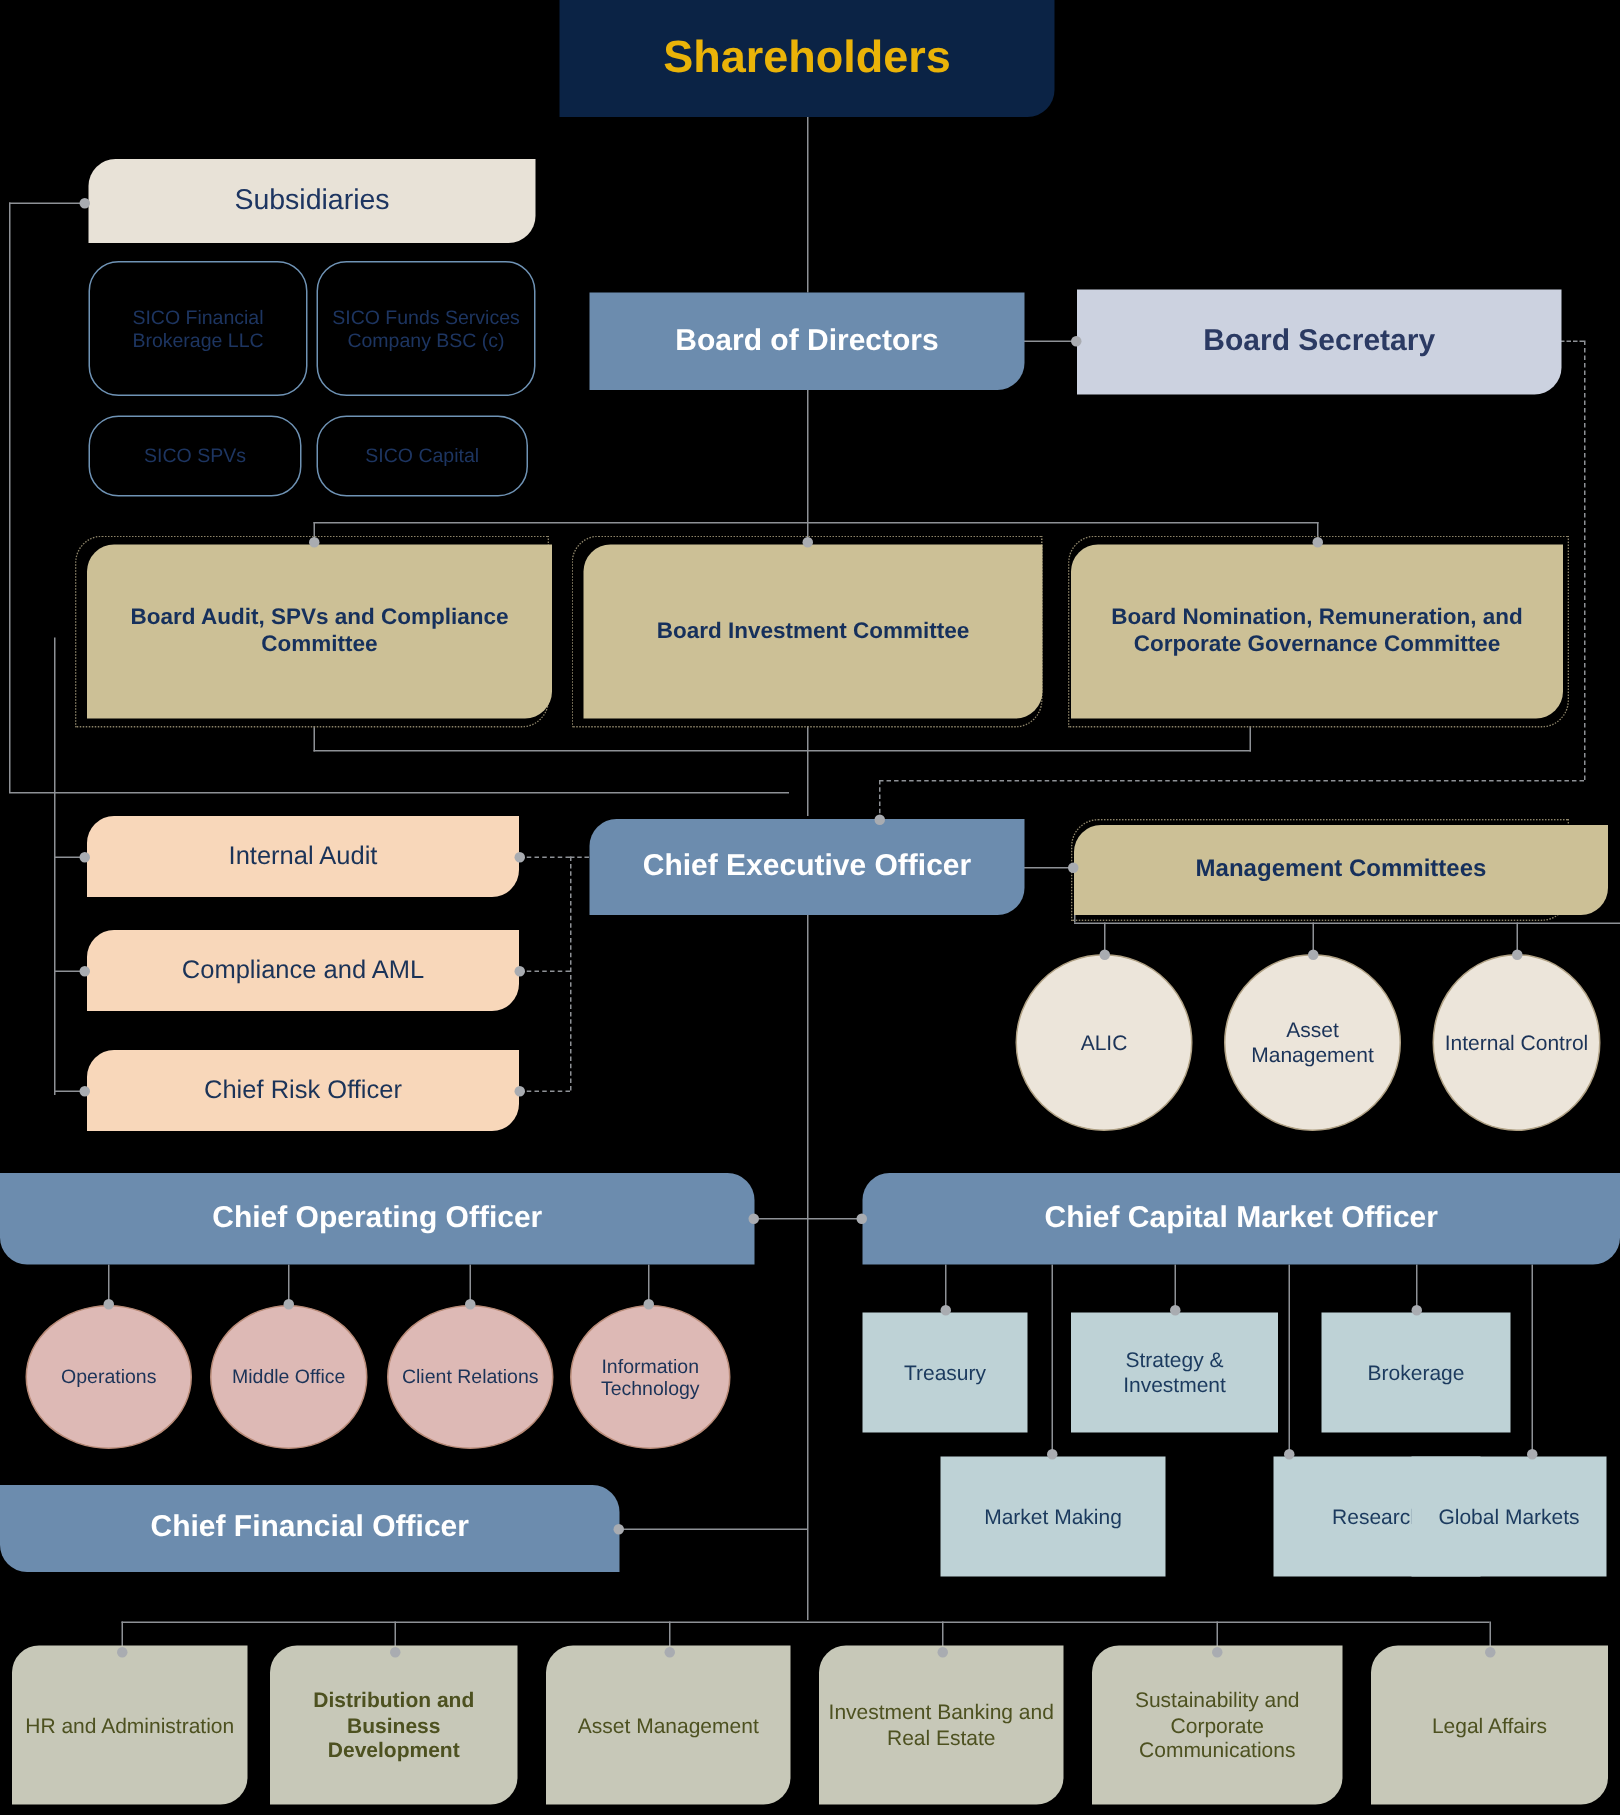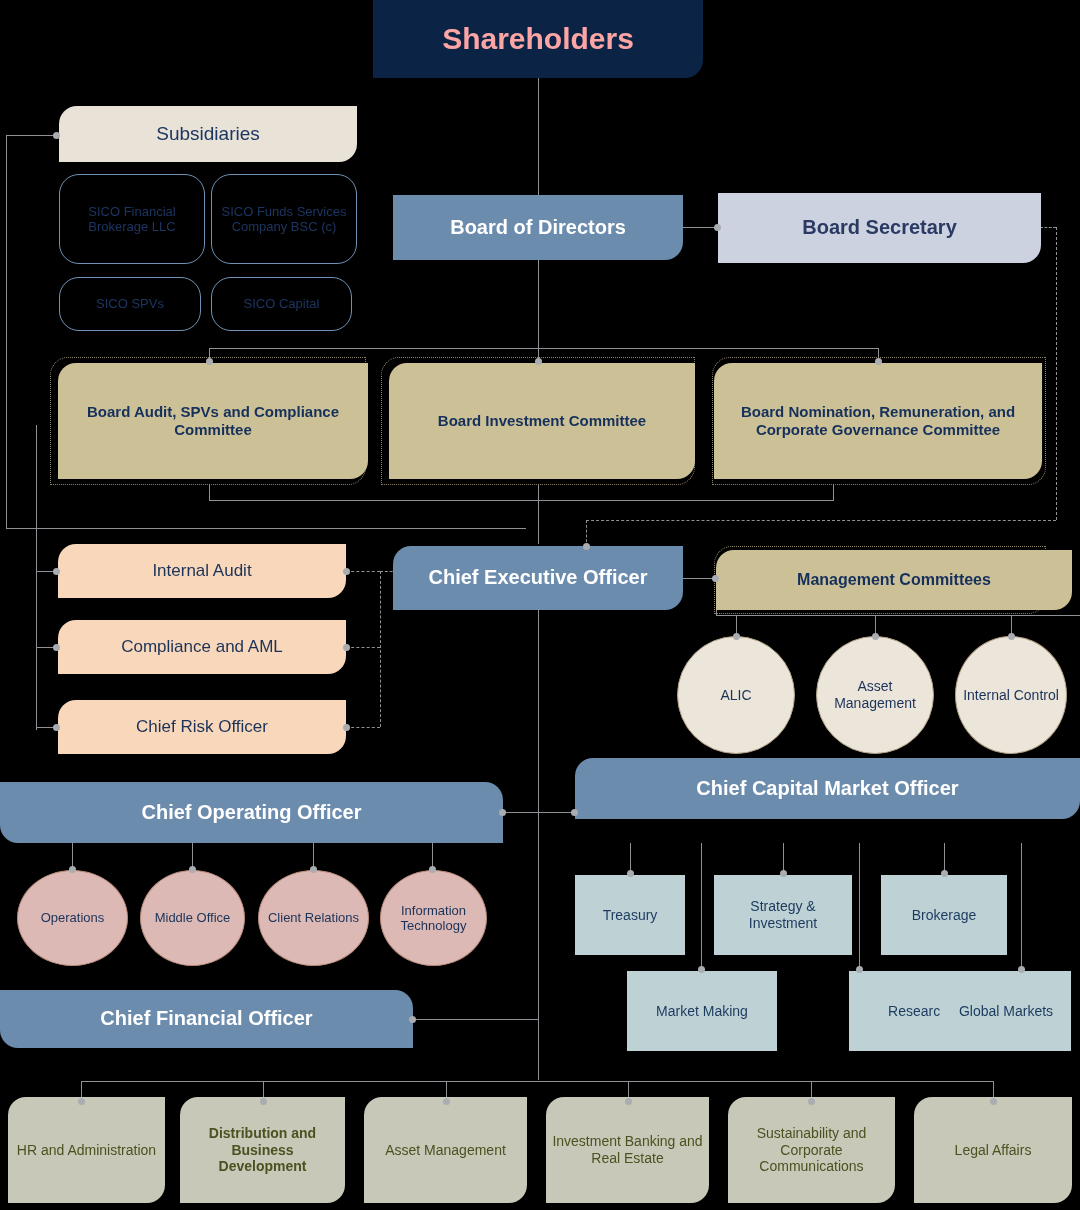--- a/index.html
+++ b/index.html
@@ -27,21 +27,21 @@
   }
   .node span { display: block; width: 100%; }
 
   
   .r-tl  { border-radius: 18px 0 0 0; }
   .r-br  { border-radius: 0 0 18px 0; }
   .r-all { border-radius: 18px; }
   .r-sq  { border-radius: 0; }
 
   
-  .navy      { background:#0b2345; color:#fca5a5; }
+  .navy      { background:#0b2345; color:#eab308; }
   .steel     { background:#6c8cae; color:#ffffff; }
   .lavender  { background:#ccd2e0; color:#2b3a63; }
   .cream     { background:#e8e2d7; color:#1d3561; }
   .tan       { background:#ccc096; color:#16305c; }
   .peach     { background:#f8d7ba; color:#1b3358; }
   .lblue     { background:#bed2d6; color:#1b3a5e; }
   .olive     { background:#c7c8b8; color:#4d5120; }
   .pinkc     { background:#ddb9b5; color:#1b3358; border:1px solid #b98b78; }
   .creamc    { background:#ece5da; color:#1b3358; border:1px solid #b0a184; }
   .outline   { background:transparent; color:#1d3561; border:1px solid #6f93b5; }
@@ -269,21 +269,21 @@
     <span>Client Relations</span>
   </div>
   <div class="node pinkc circle t-xs" style="left:380px; top:870px; width:107px; height:96px;">
     <span>Information Technology</span>
   </div>
 
   <div class="node steel t-lg" style="left:0px; top:990px; width:413px; height:58px; border-radius:0 18px 0 18px;">
     <span>Chief Financial Officer</span>
   </div>
 
-  <div class="node steel t-lg" style="left:575px; top:758px; width:505px; height:61px; border-radius:18px 0 18px 0;">
+  <div class="node steel t-lg" style="left:575px; top:782px; width:505px; height:61px; border-radius:18px 0 18px 0;">
     <span>Chief Capital Market Officer</span>
   </div>
 
   <div class="node lblue r-sq t-sm" style="left:575px; top:875px; width:110px; height:80px;">
     <span>Treasury</span>
   </div>
   <div class="node lblue r-sq t-sm" style="left:714px; top:875px; width:138px; height:80px;">
     <span>Strategy &amp; Investment</span>
   </div>
   <div class="node lblue r-sq t-sm" style="left:881px; top:875px; width:126px; height:80px;">

